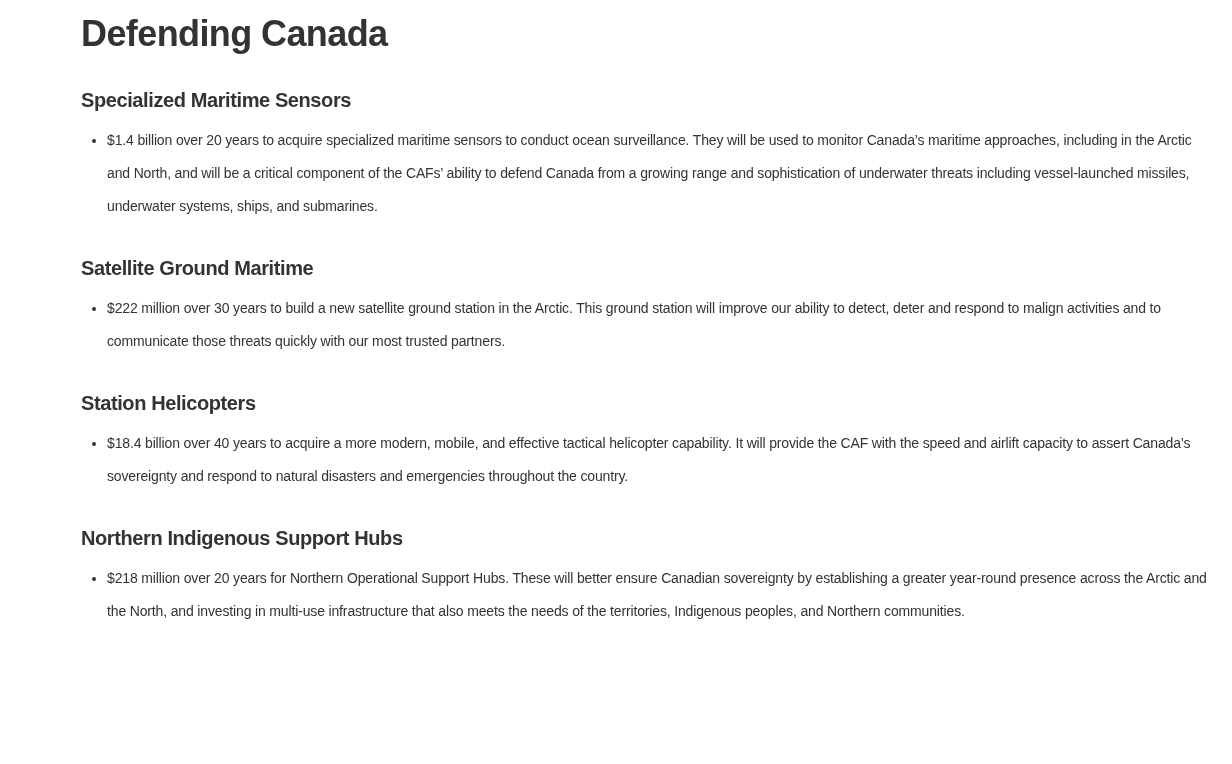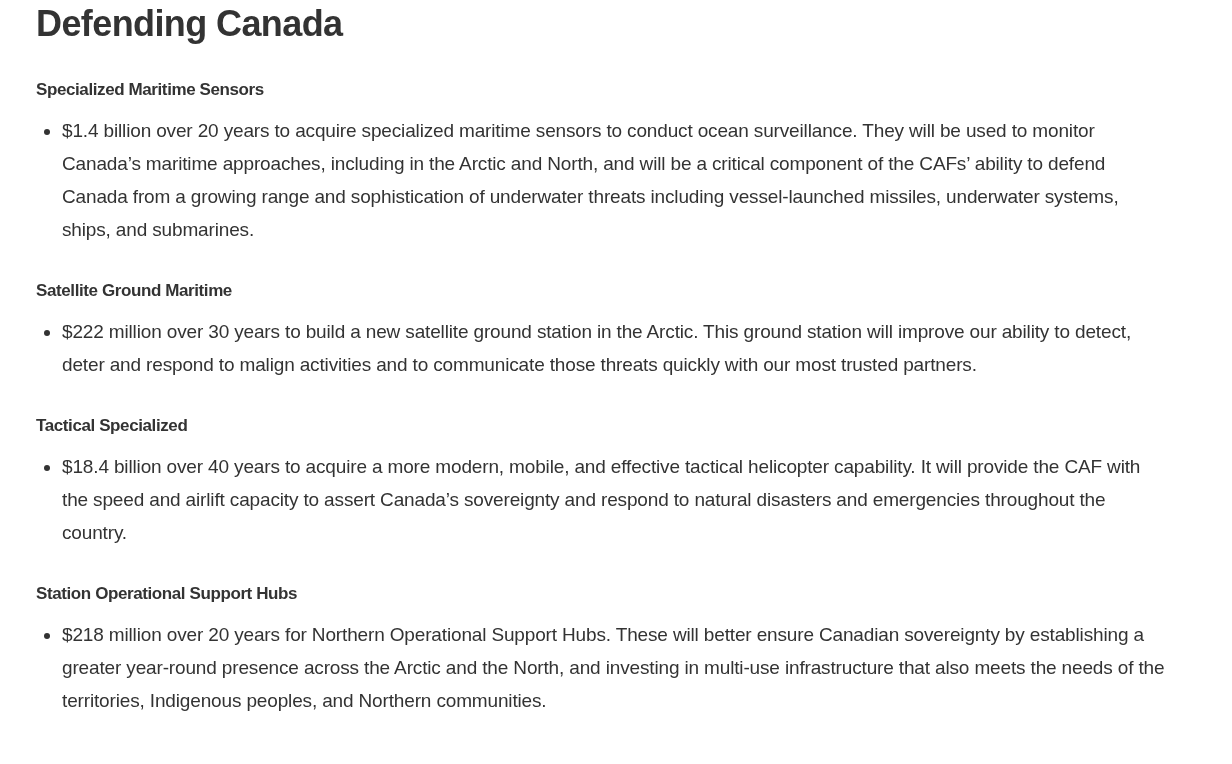--- a/index.html
+++ b/index.html
@@ -10,45 +10,46 @@
   body {
     width: 1232px;
     height: 764px;
     overflow: hidden;
     font-family: "Liberation Sans", sans-serif;
     color: #333333;
   }
   .content {
     box-sizing: content-box;
     width: 1130px;
-    padding: 3px 0 0 36px;
+    padding: 13px 0 0 36px;
+    margin-left: 45px;
   }
   .page-title {
     font-size: 36px;
     line-height: 41px;
     font-weight: 700;
     letter-spacing: -0.6px;
     margin: 0 0 33px 0;
     color: #333333;
   }
   .section-heading {
-    font-size: 17px;
+    font-size: 20px;
     line-height: 26px;
     font-weight: 700;
     letter-spacing: -0.4px;
     margin: 32px 0 11px 0;
     color: #333333;
   }
   .bullet-list {
     margin: 0;
     padding: 0 0 0 26px;
     list-style-type: disc;
   }
   .list-item {
-    font-size: 19px;
+    font-size: 14px;
     line-height: 33px;
     letter-spacing: -0.15px;
     color: #333333;
   }
 </style>
 </head>
 <body>
 
 <main class="content">
 
@@ -62,26 +63,26 @@
   </section>
 
   <section>
     <h2 class="section-heading">Satellite Ground Maritime</h2>
     <ul class="bullet-list">
       <li class="list-item">$222 million over 30 years to build a new satellite ground station in the Arctic. This ground station will improve our ability to detect, deter and respond to malign activities and to communicate those threats quickly with our most trusted partners.</li>
     </ul>
   </section>
 
   <section>
-    <h2 class="section-heading">Tactical Specialized</h2>
+    <h2 class="section-heading">Station Helicopters</h2>
     <ul class="bullet-list">
       <li class="list-item">$18.4 billion over 40 years to acquire a more modern, mobile, and effective tactical helicopter capability. It will provide the CAF with the speed and airlift capacity to assert Canada’s sovereignty and respond to natural disasters and emergencies throughout the country.</li>
     </ul>
   </section>
 
   <section>
-    <h2 class="section-heading">Station Operational Support Hubs</h2>
+    <h2 class="section-heading">Northern Indigenous Support Hubs</h2>
     <ul class="bullet-list">
       <li class="list-item">$218 million over 20 years for Northern Operational Support Hubs. These will better ensure Canadian sovereignty by establishing a greater year-round presence across the Arctic and the North, and investing in multi-use infrastructure that also meets the needs of the territories, Indigenous peoples, and Northern communities.</li>
     </ul>
   </section>
 
 </main>
 
 </body></html>

